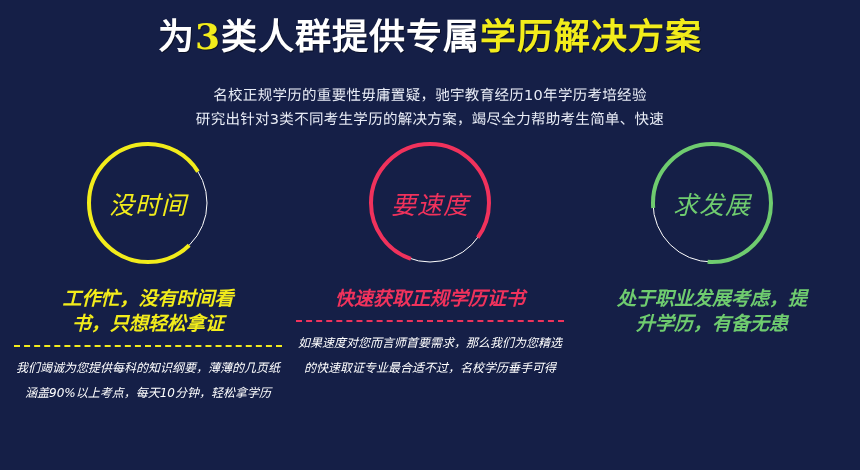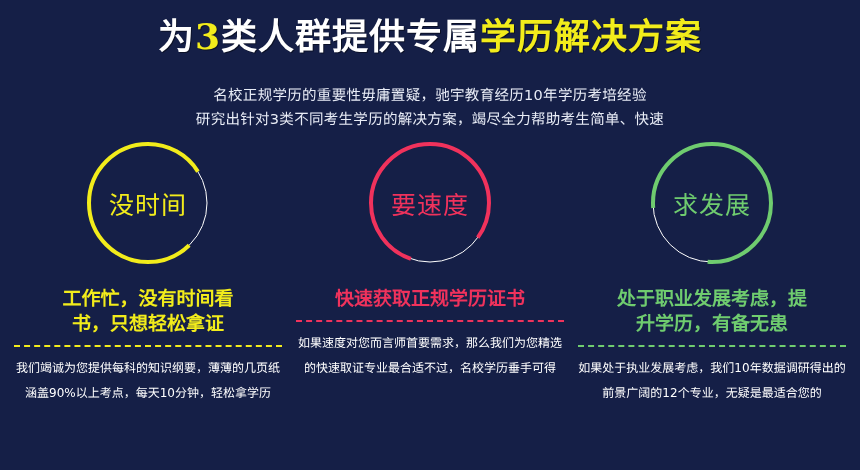--- a/index.html
+++ b/index.html
@@ -59,20 +59,21 @@
     display: flex;
     justify-content: space-between;
     padding: 0 8px;
     box-sizing: border-box;
   }
   .column {
     width: 280px;
     display: flex;
     flex-direction: column;
     align-items: center;
+    font-style: italic;
   }
 
   
   .circle-wrap {
     position: relative;
     width: 126px;
     height: 126px;
   }
   .circle-wrap svg {
     position: absolute;
@@ -184,17 +185,16 @@
         <svg viewBox="0 0 126 126">
           <circle cx="63" cy="63" r="59" fill="none" stroke="#ffffff" stroke-width="1"></circle>
           <circle cx="63" cy="63" r="59" fill="none" stroke="#6fcc6f" stroke-width="4" stroke-linecap="butt" stroke-dasharray="288 83" stroke-dashoffset="-180"></circle>
         </svg>
         <div class="circle-label">求发展</div>
       </div>
       <div class="highlight">
         <div>处于职业发展考虑，提</div>
         <div>升学历，有备无患</div>
       </div>
-      <div class="detail">如果处于执业发展考虑，我们10年数据调研得出的前景广阔的12个专业，无疑是最适合您的</div>
     </div>
 
   </div>
 </div>
 
 </body></html>

